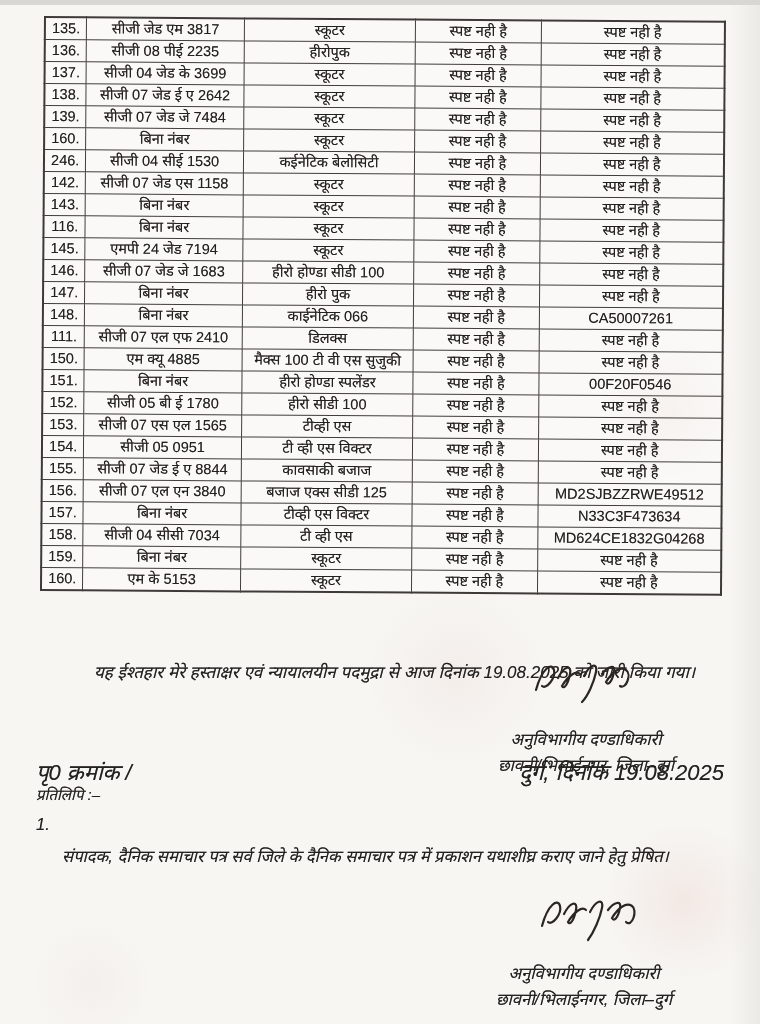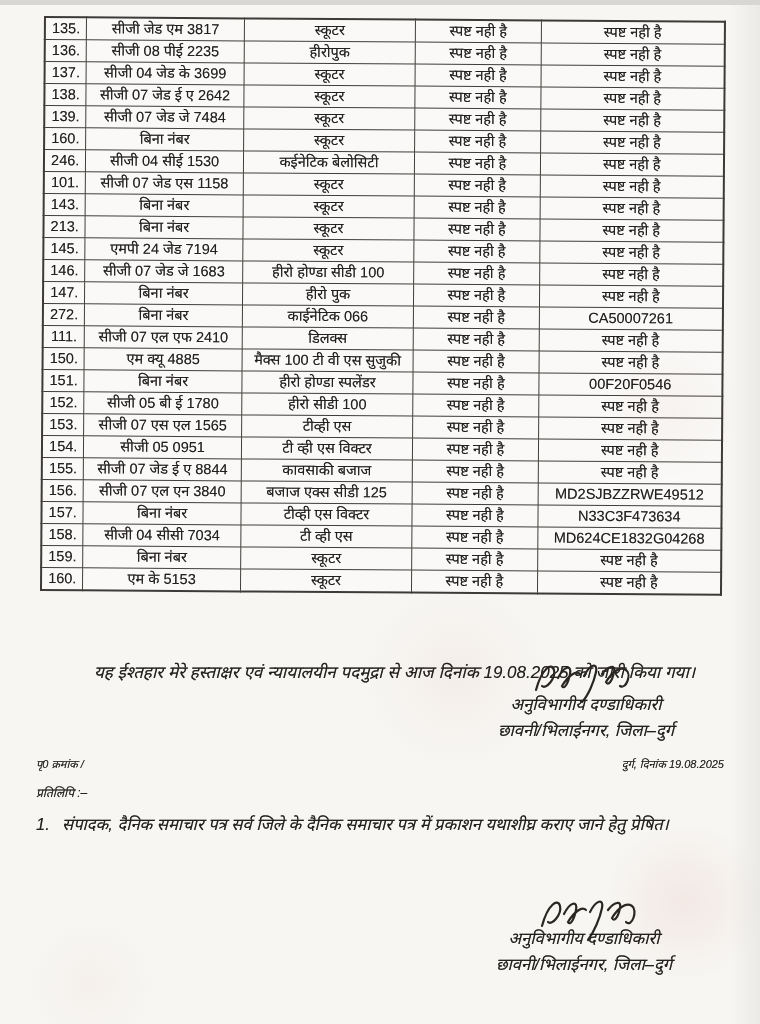--- a/index.html
+++ b/index.html
@@ -49,38 +49,38 @@
   .doc-text{
     font-style:italic;
     color:#232120;
     text-shadow:0 0 0.5px rgba(40,35,30,0.5);
   }
   .closing{
     position:absolute;left:40px;top:642px;width:668px;
     font-size:17px;line-height:1.65;text-indent:54px;
   }
   .sig-block{
-    position:absolute;text-align:center;font-size:16.5px;line-height:1.55;
+    position:absolute;text-align:center;font-size:16.5px;line-height:1.55;margin-top:35px;
   }
   .sig1{left:452px;top:692px;width:268px;}
   .sig2{left:448px;top:926px;width:272px;}
   .sig-svg{position:absolute;}
   .sig-svg1{left:528px;top:656px;}
   .sig-svg2{left:532px;top:890px;}
   .refline{
     position:absolute;left:36px;top:756px;width:692px;height:24px;
-    font-size:11px;
+    font-size:22px;
   }
   .refline .ref-left{position:absolute;left:0;}
   .refline .ref-mid{position:absolute;left:178px;}
   .refline .ref-right{position:absolute;right:4px;}
-  .copyhead{position:absolute;left:36px;top:784px;font-size:12px;}
+  .copyhead{position:absolute;left:36px;top:784px;font-size:15px;}
   .copy-item{position:absolute;left:36px;width:694px;font-size:16.5px;line-height:1.75;}
   .copy-item .num{display:inline-block;width:26px;vertical-align:top;}
-  .copy-item .ctext{display:inline-block;width:660px;}
+  .copy-item .ctext{display:inline-block;width:660px;margin-top:32px;}
   .copy1{top:810px;}
   .copy2{top:872px;}
 </style>
 </head>
 <body>
 
 <div class="page">
 
   <div class="scan-edge"></div>
 
@@ -144,37 +144,37 @@
 
     <tr>
       <td class="c-sn">246.</td>
       <td>सीजी 04 सीई 1530</td>
       <td>कईनेटिक बेलोसिटी</td>
       <td>स्पष्ट नही है</td>
       <td>स्पष्ट नही है</td>
     </tr>
 
     <tr>
-      <td class="c-sn">101.</td>
+      <td class="c-sn">142.</td>
       <td>सीजी 07 जेड एस 1158</td>
       <td>स्कूटर</td>
       <td>स्पष्ट नही है</td>
       <td>स्पष्ट नही है</td>
     </tr>
 
     <tr>
       <td class="c-sn">143.</td>
       <td>बिना नंबर</td>
       <td>स्कूटर</td>
       <td>स्पष्ट नही है</td>
       <td>स्पष्ट नही है</td>
     </tr>
 
     <tr>
-      <td class="c-sn">213.</td>
+      <td class="c-sn">116.</td>
       <td>बिना नंबर</td>
       <td>स्कूटर</td>
       <td>स्पष्ट नही है</td>
       <td>स्पष्ट नही है</td>
     </tr>
 
     <tr>
       <td class="c-sn">145.</td>
       <td>एमपी 24 जेड 7194</td>
       <td>स्कूटर</td>
@@ -192,21 +192,21 @@
 
     <tr>
       <td class="c-sn">147.</td>
       <td>बिना नंबर</td>
       <td>हीरो पुक</td>
       <td>स्पष्ट नही है</td>
       <td>स्पष्ट नही है</td>
     </tr>
 
     <tr>
-      <td class="c-sn">272.</td>
+      <td class="c-sn">148.</td>
       <td>बिना नंबर</td>
       <td>काईनेटिक 066</td>
       <td>स्पष्ट नही है</td>
       <td>CA50007261</td>
     </tr>
 
     <tr>
       <td class="c-sn">111.</td>
       <td>सीजी 07 एल एफ 2410</td>
       <td>डिलक्स</td>

